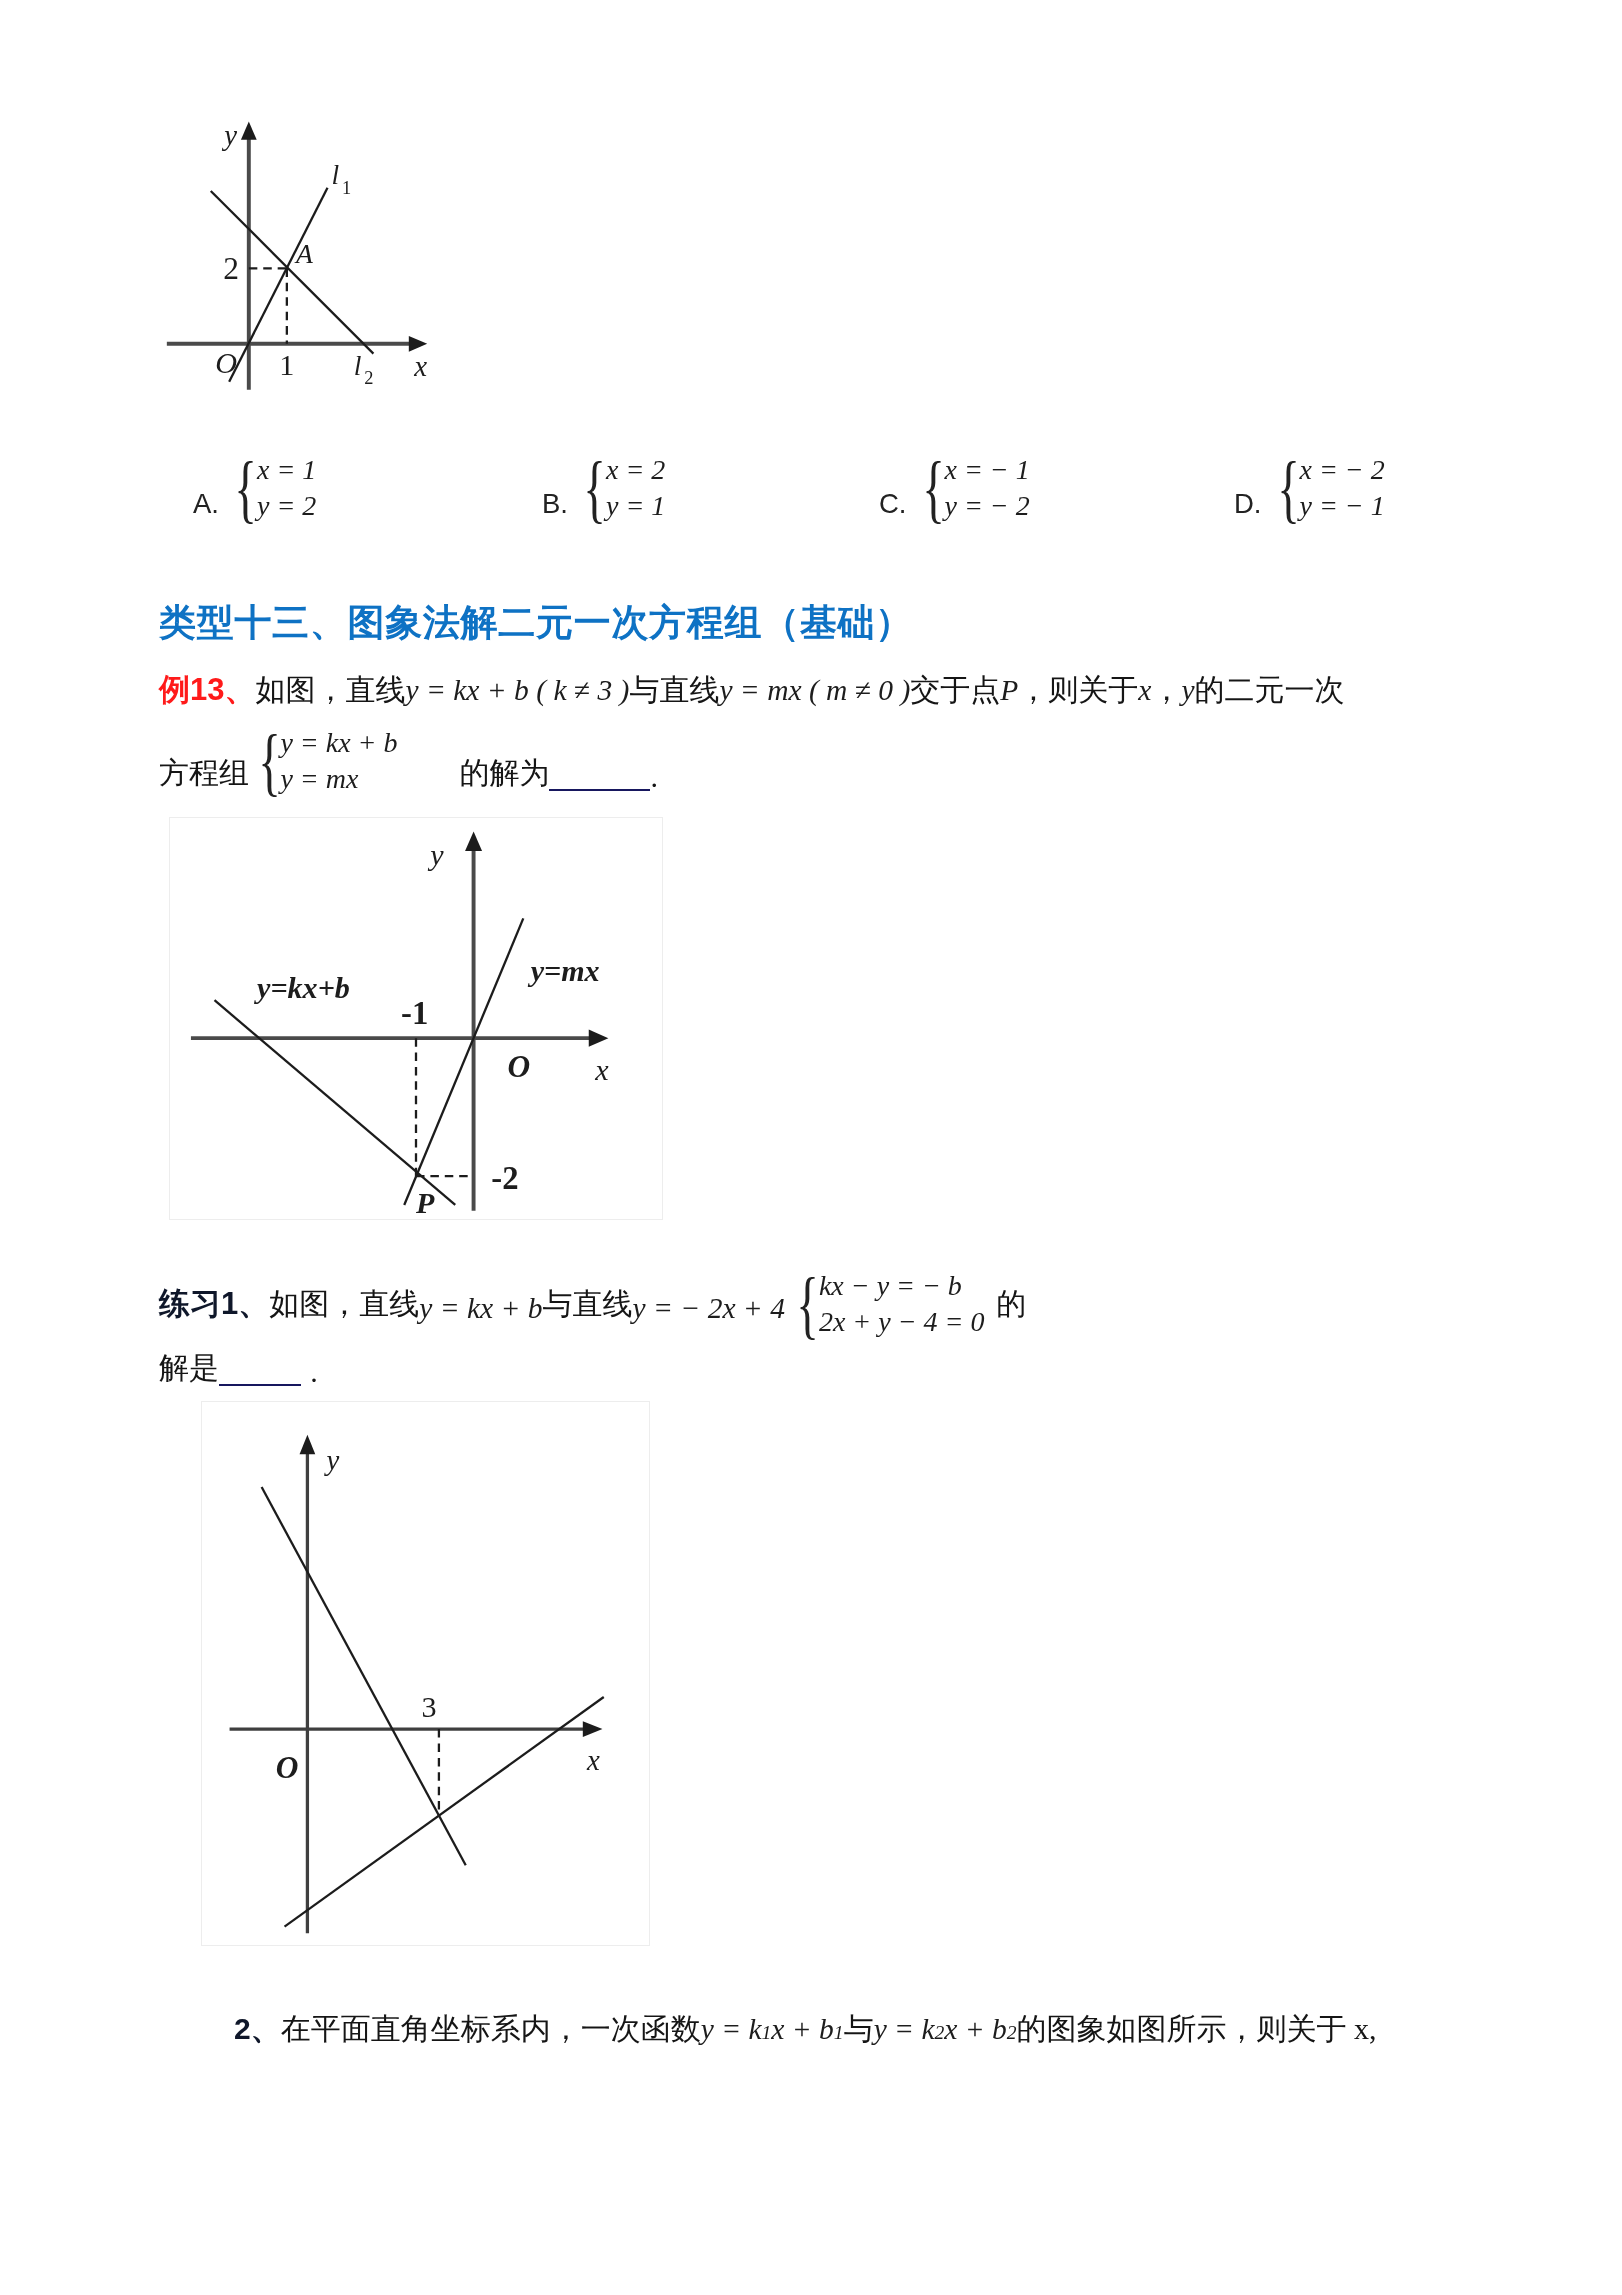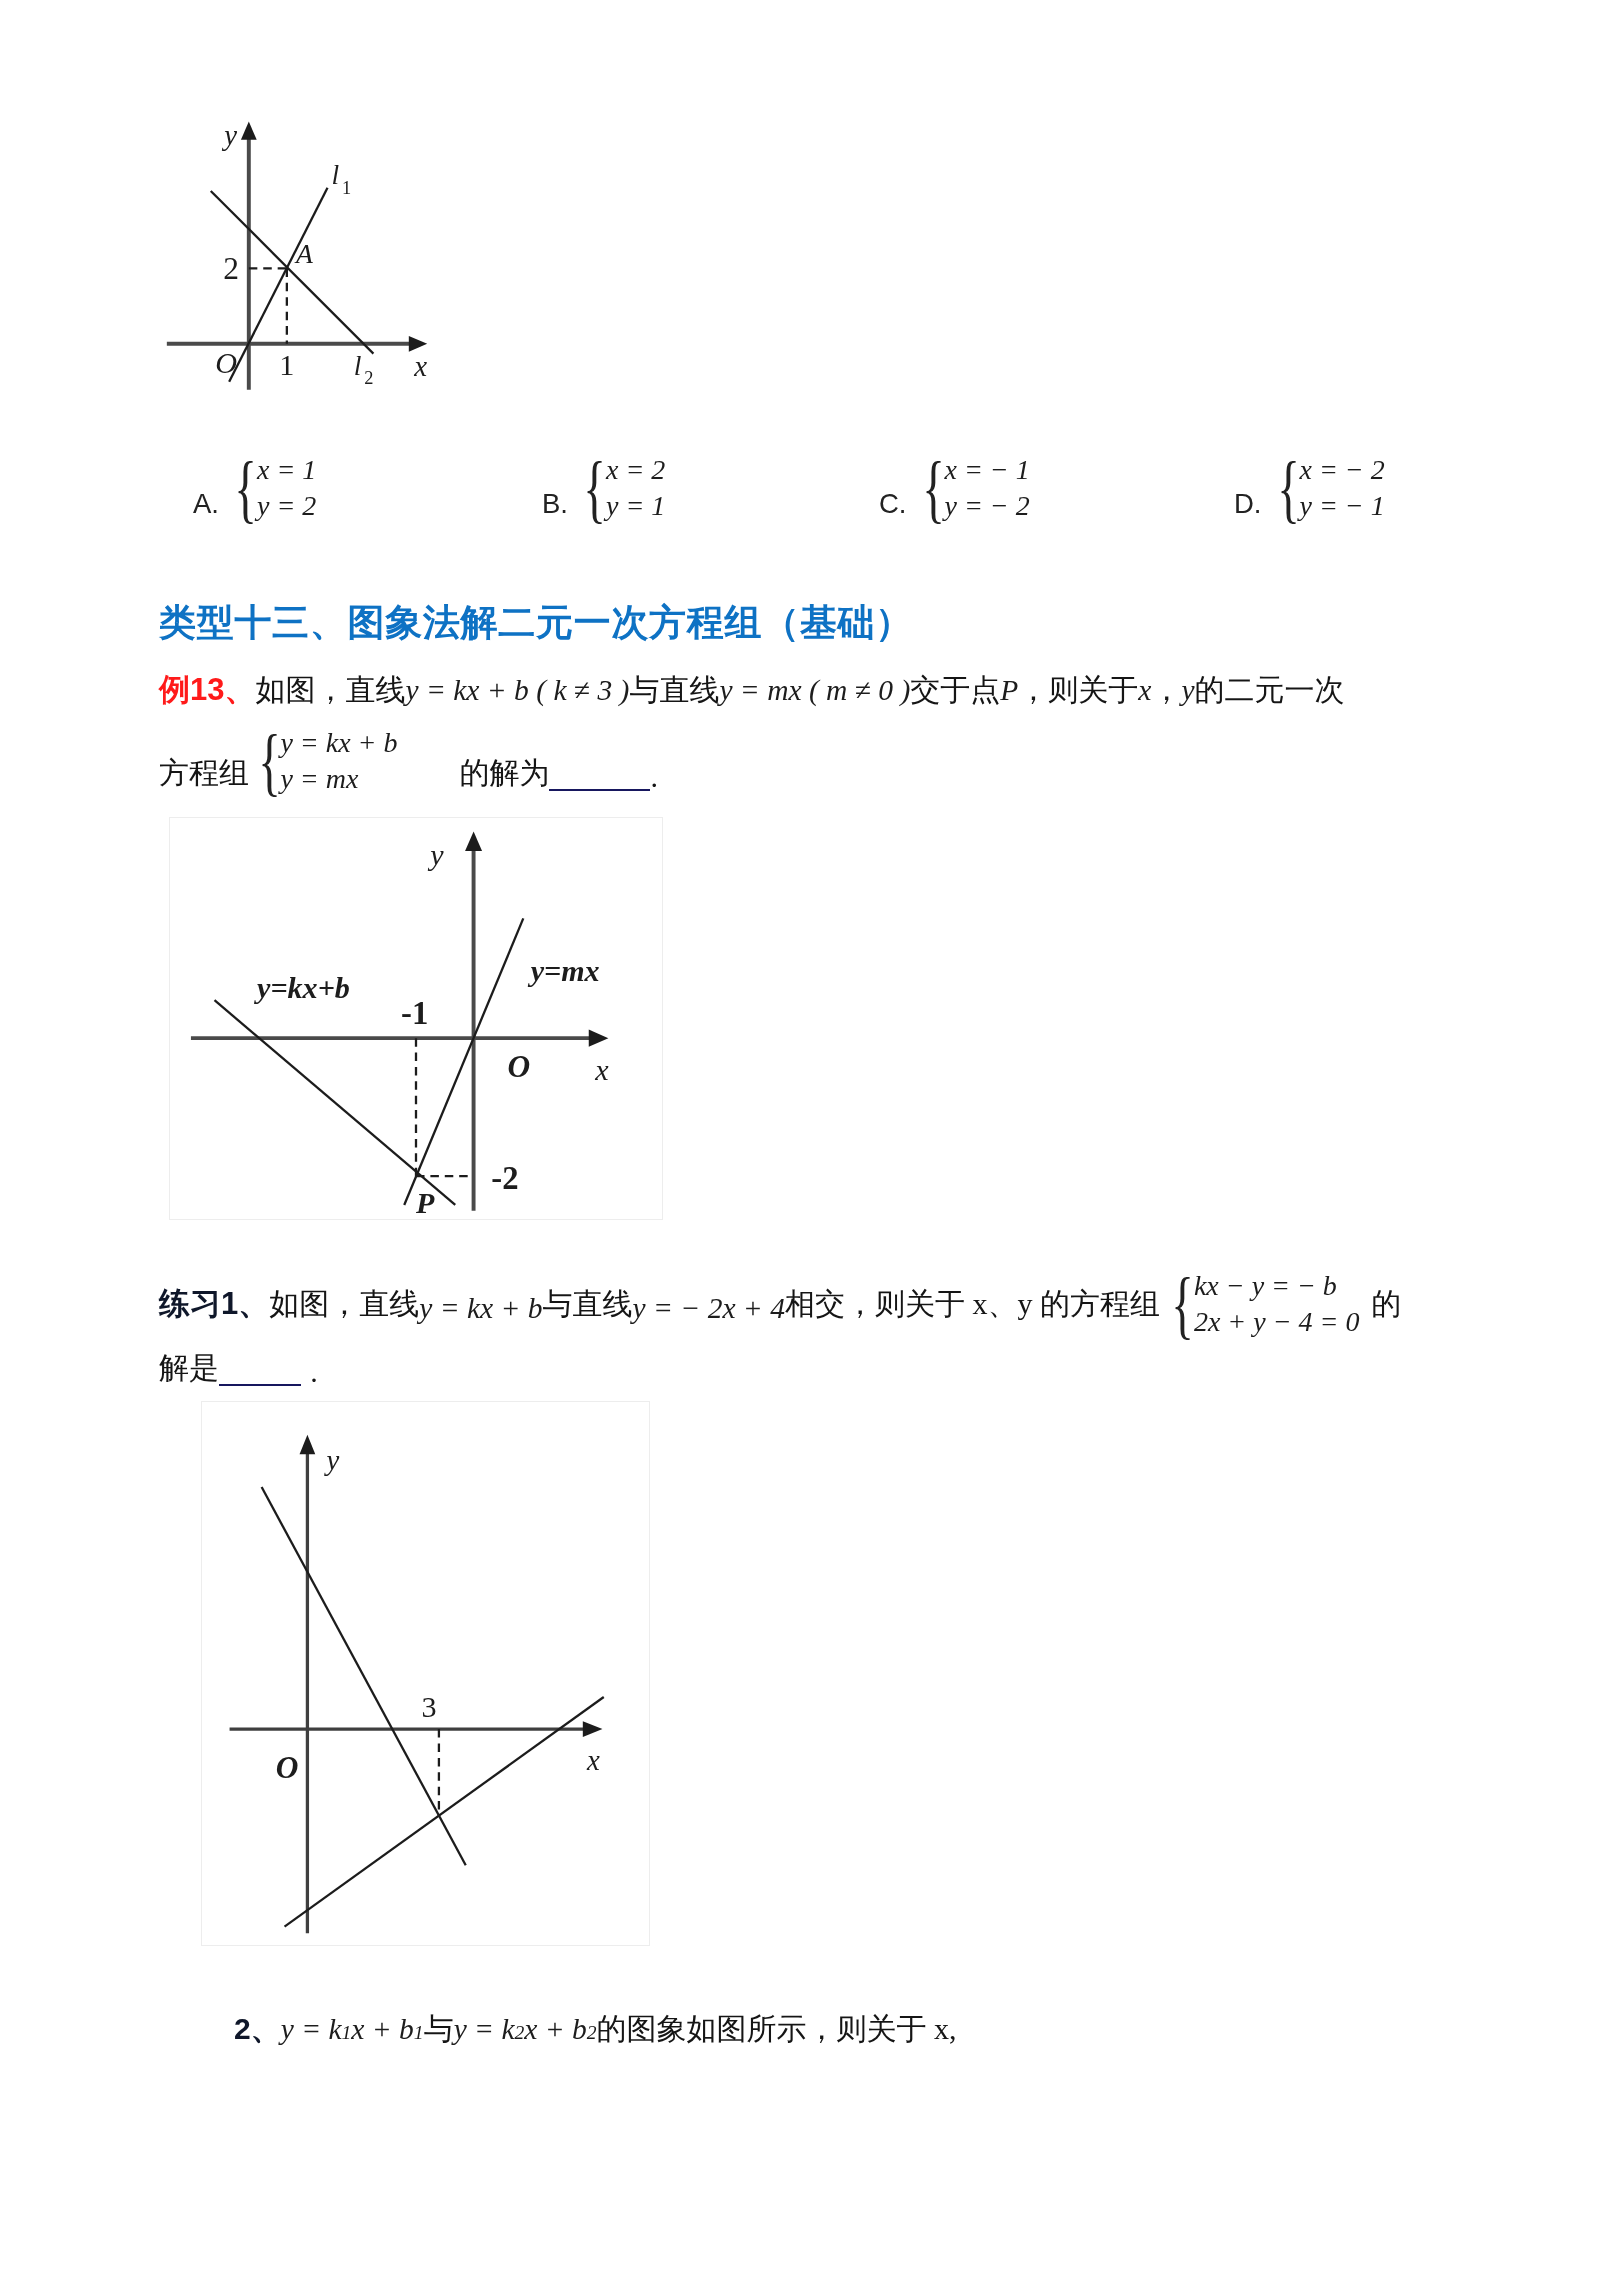--- a/index.html
+++ b/index.html
@@ -153,21 +153,20 @@
       <text x="390" y="604" font-size="46" class="it bold" text-anchor="middle">P</text>
     </svg>
   </div>
 
   <div class="abs row-end" style="left:159px;top:1219px;height:126px;">
     <span class="tag-green" style="margin-bottom:19.6px;">练习1、</span>
     <span class="cn" style="margin-bottom:19.6px;">如图，直线</span>
     <span class="math" style="margin-bottom:19.6px;">y = kx + b</span>
     <span class="cn" style="margin-bottom:19.6px;">与直线</span>
     <span class="math" style="margin-bottom:19.6px;">y = − 2x + 4</span>
-    <span class="cn" style="margin-bottom:19.6px;">相交，则关于 x、y 的方程组</span>
     <div class="sys" style="margin-left:6.5px;margin-bottom:2.6px;">
       <span class="brace">{</span>
       <div class="sys-eqs">
         <span class="math">kx − y = − b</span>
         <span class="math">2x + y − 4 = 0</span>
       </div>
     </div>
     <span class="cn" style="margin-left:11.8px;margin-bottom:19.6px;">的</span>
   </div>
 
@@ -192,20 +191,21 @@
 
       <text x="200" y="104" font-size="44" class="it" text-anchor="middle" fill="#2c3a5c">y</text>
       <text x="598" y="562" font-size="44" class="it" text-anchor="middle" fill="#2c3a5c">x</text>
       <text x="130" y="574" font-size="48" class="it bold" text-anchor="middle">O</text>
       <text x="347" y="482" font-size="46" text-anchor="middle">3</text>
     </svg>
   </div>
 
   <div class="abs row" style="left:234px;top:2009px;">
     <span class="tag-green" style="font-size:30px;">2、</span>
+    <span class="cn">在平面直角坐标系内，一次函数</span>
     <span class="math">y = k</span>
       <sub class="msub">1</sub>
       <span class="math">x + b</span>
       <sub class="msub">1</sub>
     <span class="cn">与</span>
     <span class="math">y = k</span>
       <sub class="msub">2</sub>
       <span class="math">x + b</span>
       <sub class="msub">2</sub>
     <span class="cn">的图象如图所示，则关于 x,</span>

